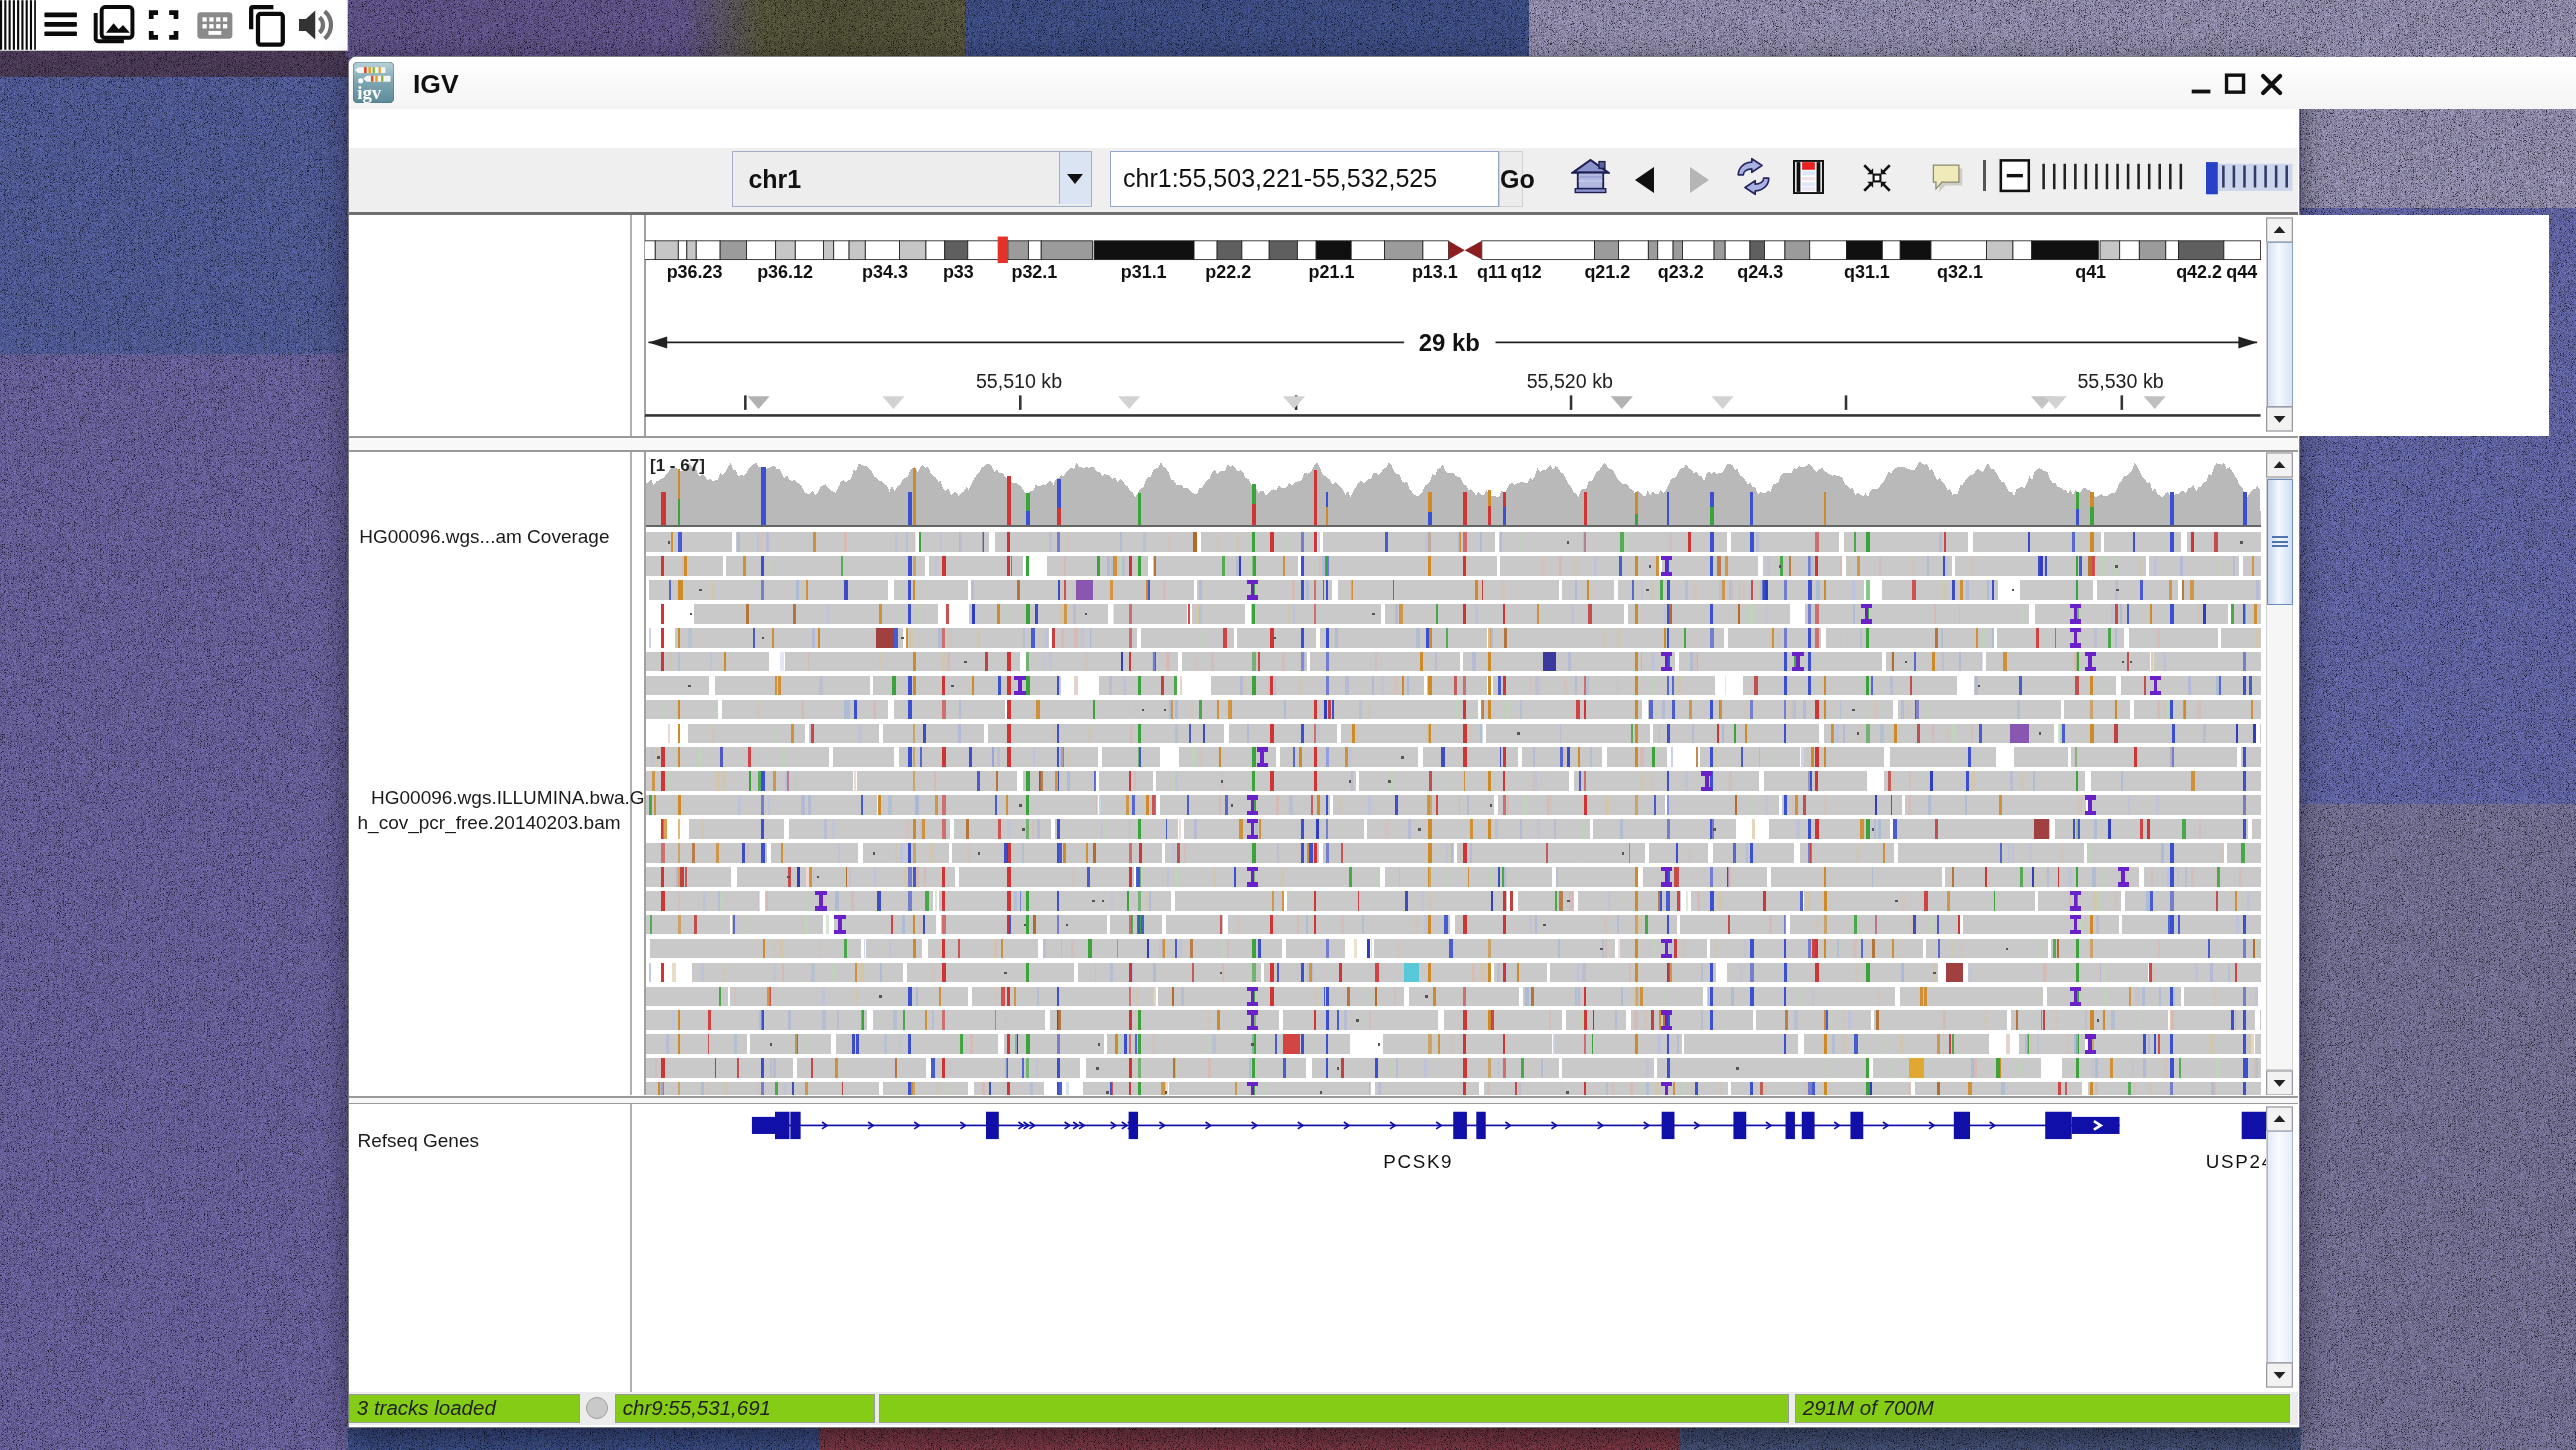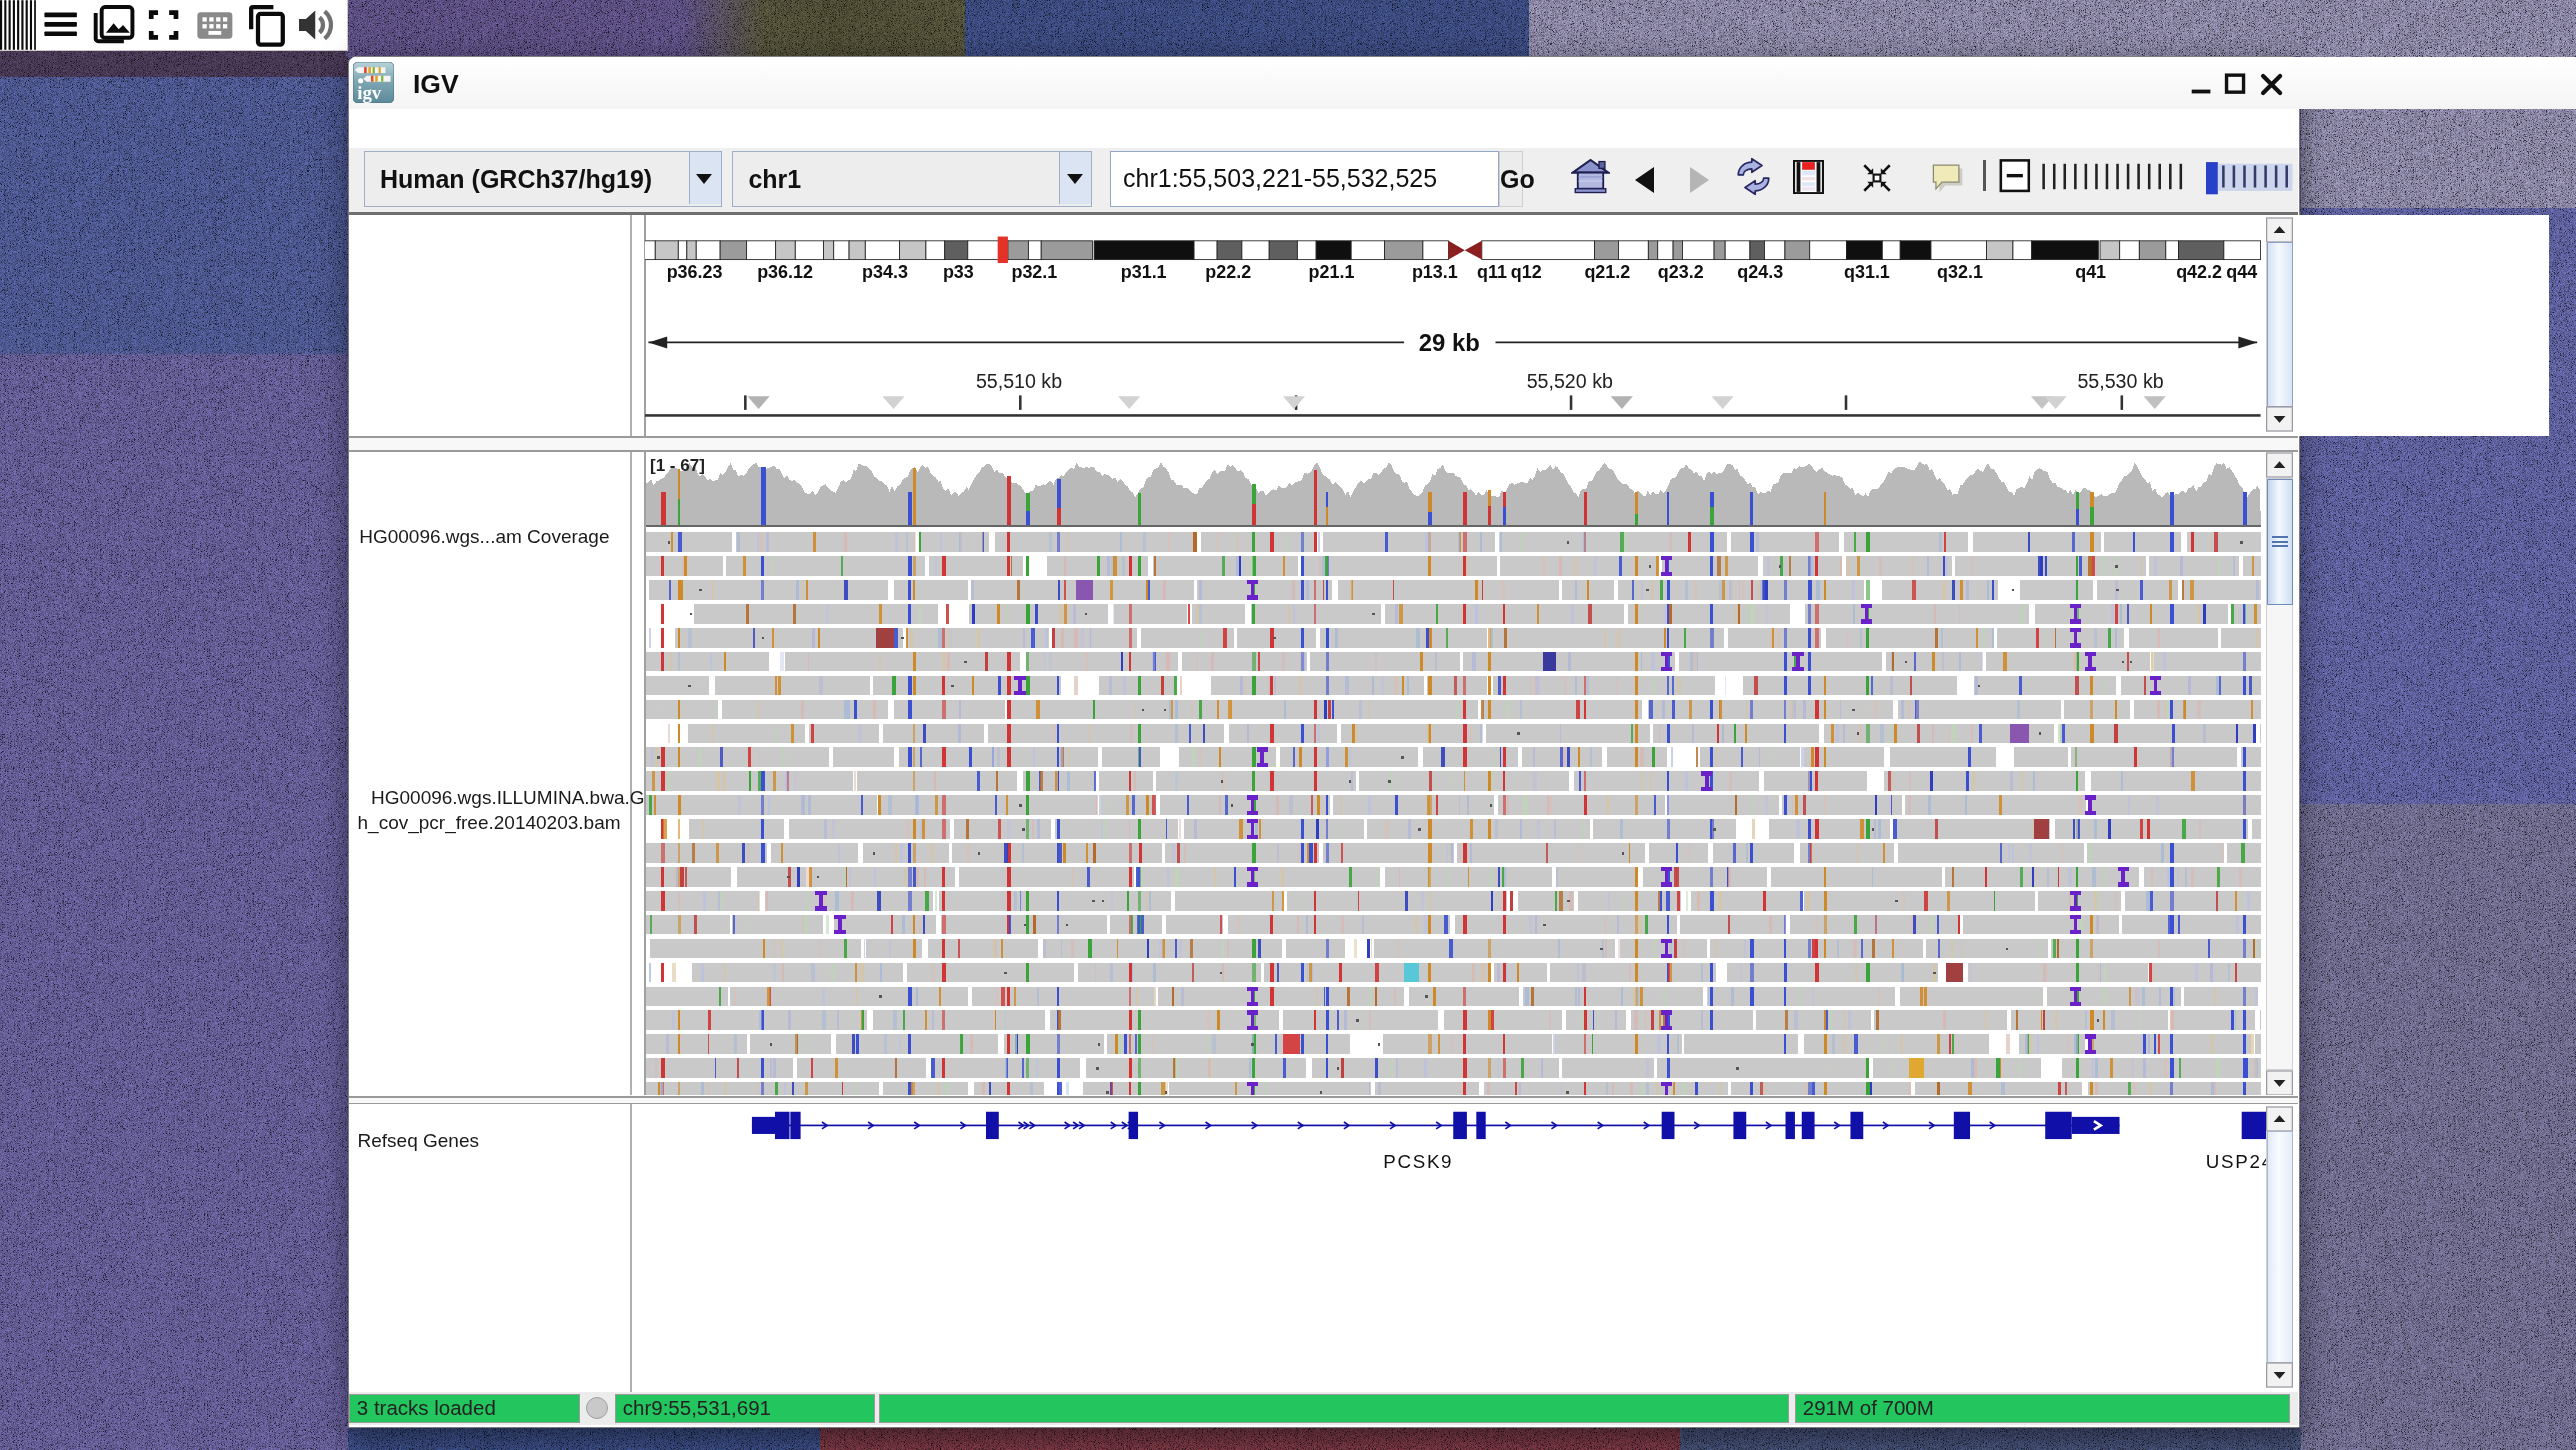--- a/index.html
+++ b/index.html
@@ -15,21 +15,21 @@
 #menubar span { position:absolute; top:5.1px; font-size:26.5px; font-weight:bold; color:#1a1a1a; }
 #toolbar { position:absolute; left:0; top:91px; width:1949px; height:67px; background:#efefef; border-bottom:3.4px solid #6f6f6f; }
 .combo { position:absolute; top:3.4px; height:56px; background:#ededed; border:1.7px solid #9fb0c6; display:flex; align-items:center; }
 .combo .txt { font-size:25px; font-weight:bold; color:#111; padding-left:15.4px; white-space:nowrap; }
 .combo .arr { position:absolute; right:0; top:0; width:32px; height:52px; background:#dbe4f2; border-left:0.9px solid #9fb0c6; }
 .combo .arr:after { content:""; position:absolute; left:6.8px; top:22px; border:8.5px solid transparent; border-top:10.2px solid #111; }
 #locusfield { position:absolute; left:761px; top:3.4px; width:389px; height:56px; background:#fff; border:1.7px solid #93a8c6; font-size:25px; color:#111; line-height:52px; padding-left:12px; white-space:nowrap; }
 #gobtn { position:absolute; left:1150px; top:3.4px; width:24px; height:56px; background:#ececec; border:0.9px solid #d0d0d0; text-align:center; line-height:54px; font-size:25px; font-weight:bold; color:#111; }
 .name { position:absolute; font-size:19px; color:#1a1a1a; }
 #statusbar { position:absolute; left:0; top:1335px; width:1949px; height:33px; background:#ececec; }
-#statusbar .box { position:absolute; top:1.7px; height:29px; border:1.7px solid #9a9a9a; font-size:20.5px; color:#222; line-height:26px; padding-left:6.8px; background:#22c55e; white-space:nowrap; }
+#statusbar .box { position:absolute; top:1.7px; height:29px; border:1.7px solid #9a9a9a; font-size:20.5px; color:#222; line-height:26px; padding-left:6.8px; background:#84cc16; white-space:nowrap;font-style:italic; }
 .hsplit { position:absolute; left:0; width:1949px; background:#f8f8f8; }
 .hsplit .l1 { position:absolute; left:0; top:0; width:100%; height:1.7px; background:#9a9a9a; }
 .hsplit .l2 { position:absolute; left:0; bottom:0; width:100%; height:1.7px; background:#9a9a9a; }
 
 </style></head><body>
 <div class="abs" style="left:0px;top:50px;width:348px;height:27px;background:#382c42"></div>
 <div class="abs" style="left:0px;top:77px;width:348px;height:277px;background:#3c4470"></div>
 <div class="abs" style="left:0px;top:354px;width:348px;height:1097px;background:#4e4874"></div>
 <div class="abs" style="left:346px;top:0px;width:376px;height:56px;background:#483e66"></div>
 <div class="abs" style="left:683px;top:0px;width:282px;height:56px;background:linear-gradient(90deg,#483e66 0px,#403f2c 81px,#3c3b28 154px,#403f2c 282px)"></div>
@@ -129,24 +129,20 @@
 <text x="5" y="43" font-family="Liberation Serif, serif" font-size="22" fill="#fff" font-weight="bold">igv</text>
 </svg></div>
 <span class="t">IGV</span>
 <div class="abs" style="left:1841px;top:12px;width:102px;height:31px"><svg width="102" height="31" viewBox="0 0 120 36" xmlns="http://www.w3.org/2000/svg">
 <rect x="2" y="24" width="22" height="4.5" fill="#111"></rect>
 <rect x="43" y="7" width="20" height="20" fill="none" stroke="#111" stroke-width="4"></rect>
 <path d="M 86 8 L 106 28 M 106 8 L 86 28" stroke="#111" stroke-width="5" stroke-linecap="round"></path>
 </svg></div>
 </div>
 <div id="toolbar">
-<div class="combo" style="left:14.5px;width:358px">
-        <span class="txt">Human (GRCh37/hg19)</span>
-        <span class="arr"></span>
-      </div>
 <div class="combo" style="left:383px;width:360px">
         <span class="txt">chr1</span>
         <span class="arr"></span>
       </div>
 <div id="locusfield">chr1:55,503,221-55,532,525</div>
 <div id="gobtn">Go</div>
 <div class="abs" style="left:1222px;top:10.2px"><svg width="39" height="36" viewBox="0 0 46 42" xmlns="http://www.w3.org/2000/svg">
 <polygon points="2,17 23,2 44,17" fill="#8a93cc" stroke="#1e1e50" stroke-width="2.4"></polygon>
 <rect x="33" y="4" width="7" height="8" fill="#5b639e" stroke="#1e1e50" stroke-width="1.6"></rect>
 <rect x="8" y="17" width="30" height="19" fill="#b2b8e0" stroke="#1e1e50" stroke-width="2.2"></rect>

